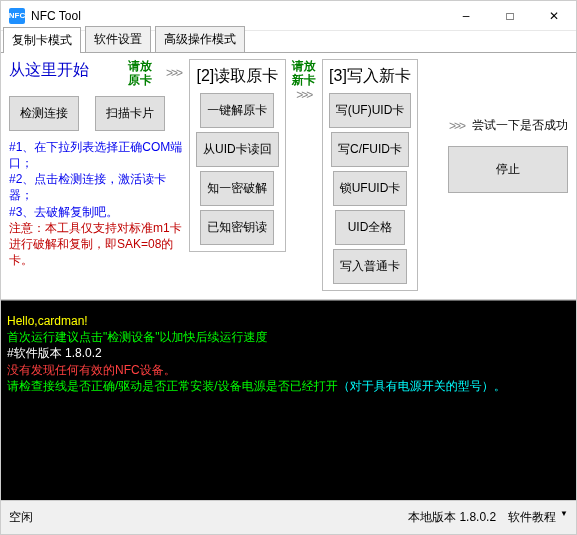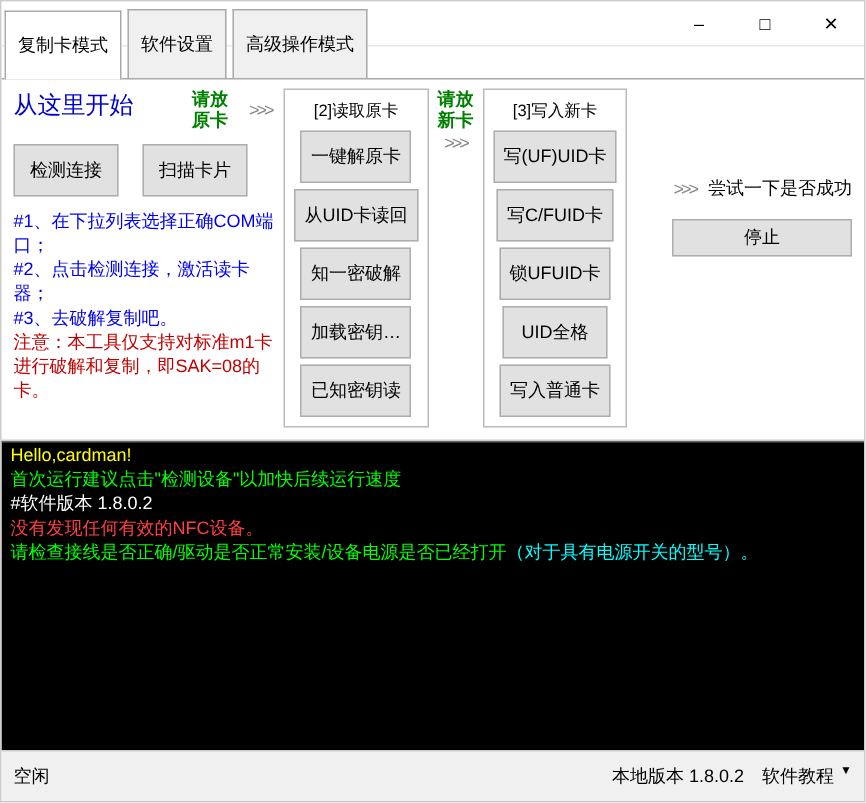--- a/index.html
+++ b/index.html
@@ -2,54 +2,54 @@
 <html><head>
 <meta charset="utf-8">
 <style>
 * { margin: 0; padding: 0; box-sizing: border-box; font-family: "Microsoft YaHei", SimSun, sans-serif; font-size: 12px; }
 body { background: #fff; width: 577px; height: 535px; display: flex; flex-direction: column; border: 1px solid #ccc; }
 .titlebar { height: 30px; display: flex; align-items: center; padding: 0 0 0 8px; background: #fff; border-bottom: 1px solid #e8e8e8; }
 .titlebar .icon { width: 16px; height: 16px; background: #1e90ff; border-radius: 2px; margin-right: 6px; display:flex;align-items:center;justify-content:center;color:#fff;font-size:8px;font-weight:bold; }
 .titlebar .title { flex: 1; }
 .titlebar .wbtn { width: 44px; height: 30px; display: flex; align-items: center; justify-content: center; }
 .tabs { height: 22px; display: flex; border-bottom: 1px solid #aaa; align-items: flex-end; }
-.tab { padding: 14px 8px; border: 1px solid #aaa; border-bottom: none; background: #f0f0f0; margin-right: 2px; margin-left:2px; position: relative; }
+.tab { padding: 4px 8px; border: 1px solid #aaa; border-bottom: none; background: #f0f0f0; margin-right: 2px; margin-left:2px; position: relative; }
 .tab.active { background: #fff; top: 1px; }
 .toolbar-area { padding: 6px 8px 8px 8px; display: flex; align-items: flex-start; gap: 6px; border-bottom: 1px solid #ccc; }
 .group { border: 1px solid #bbb; padding: 6px 6px; display: flex; flex-direction: column; align-items: center; gap: 4px; }
-.group .header { font-size: 11px; margin-bottom: 2px; }
+.group .header { font-size: 16px; margin-bottom: 2px; }
 .btn { border: 1px solid #adadad; background: #e1e1e1; padding: 8px 6px; min-width: 70px; text-align: center; cursor: pointer; }
 .arrow { color: #888; align-self: center; padding: 0 2px; letter-spacing: -2px; }
 .vlabel { color: #008000; font-weight: bold; text-align: center; line-height: 1.2; align-self:center; }
 .left-col { width: 174px; }
 .left-col .blue-heading { color: #0000cc; margin-bottom: 6px; font-size:16px; }
 .left-col .row1 { display:flex; align-items:center; gap:12px; }
 .left-col .btns-row { display:flex; gap:4px; align-items:center; margin-top:8px; }
 .instr { margin-top: 8px; line-height: 1.35; }
 .instr .blue { color: #0000ee; }
 .instr .red { color: #c00000; }
 .col3 { display:flex; flex-direction:column; align-items:center; }
 .right-side { display:flex; flex-direction:column; gap:6px; align-items:flex-end; margin-left:4px; flex:1; }
 .right-side .try-row { display:flex; align-items:center; gap:6px; }
-.console { flex: 1; background: #000; color: #fff; font-family: SimSun, "Courier New", monospace; font-size: 12px; padding: 0 6px; overflow-y: auto; line-height: 1.35; border-top: 1px solid #666; position: relative; }
+.console { flex: 1; background: #000; color: #fff; font-family: SimSun, "Courier New", monospace; font-size: 12px; padding: 12px 6px; overflow-y: auto; line-height: 1.35; border-top: 1px solid #666; position: relative; }
 .console::-webkit-scrollbar { width: 16px; }
 .console::-webkit-scrollbar-track { background: #f0f0f0; }
 .console::-webkit-scrollbar-thumb { background: #c0c0c0; }
 .c-yellow { color: #ffff00; }
 .c-green { color: #00ff00; }
 .c-white { color: #fff; }
 .c-red { color: #ff4040; }
 .c-cyan { color: #00ffff; }
 .statusbar { height: 34px; border-top: 1px solid #ccc; display: flex; align-items: center; padding: 0 8px; background: #f0f0f0; }
 .statusbar .spacer { flex: 1; }
 .statusbar .drop { margin-left: 12px; display:flex; gap:4px; }
 .statusbar .tri { font-size:8px; }
 .g2 { min-width: 96px; }
 .g3 { min-width: 96px; }
-.btn.wide { min-width: 120px; padding:3px 6px; }
+.btn.wide { min-width: 120px; padding:14px 6px; }
 </style>
 </head>
 <body>
 
 <div class="titlebar">
   <div class="icon">NFC</div>
   <div class="title">NFC Tool</div>
   <div class="wbtn">–</div>
   <div class="wbtn">□</div>
   <div class="wbtn close">✕</div>
@@ -84,21 +84,20 @@
       <div class="blue">#3、去破解复制吧。</div>
       <div class="red">注意：本工具仅支持对标准m1卡进行破解和复制，即SAK=08的卡。</div>
     </div>
   </div>
 
   <div class="group g2">
     <div class="header">[2]读取原卡</div>
     <div class="btn">一键解原卡</div>
     <div class="btn">从UID卡读回</div>
     <div class="btn">知一密破解</div>
-    <div class="btn">加载密钥…</div>
     <div class="btn">已知密钥读</div>
   </div>
 
   <div class="col3">
     <div class="vlabel" style="white-space:pre;">请放
 新卡</div>
     <div class="arrow">&gt;&gt;&gt;</div>
   </div>
 
   <div class="group g3">

